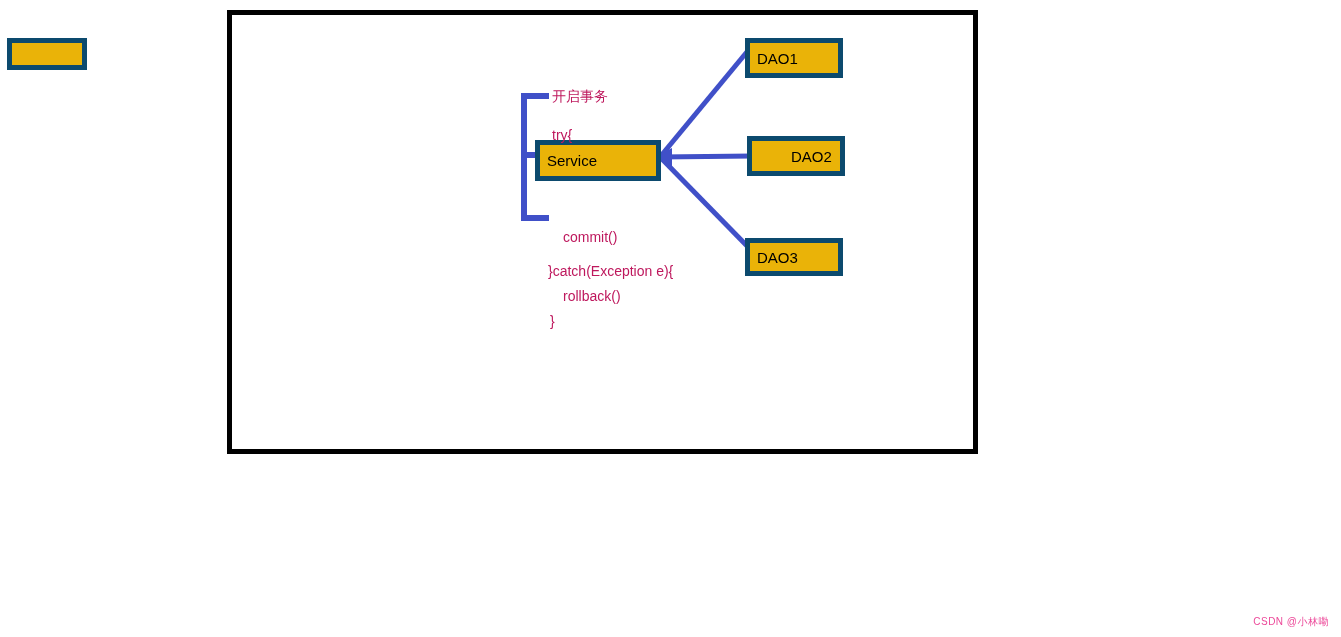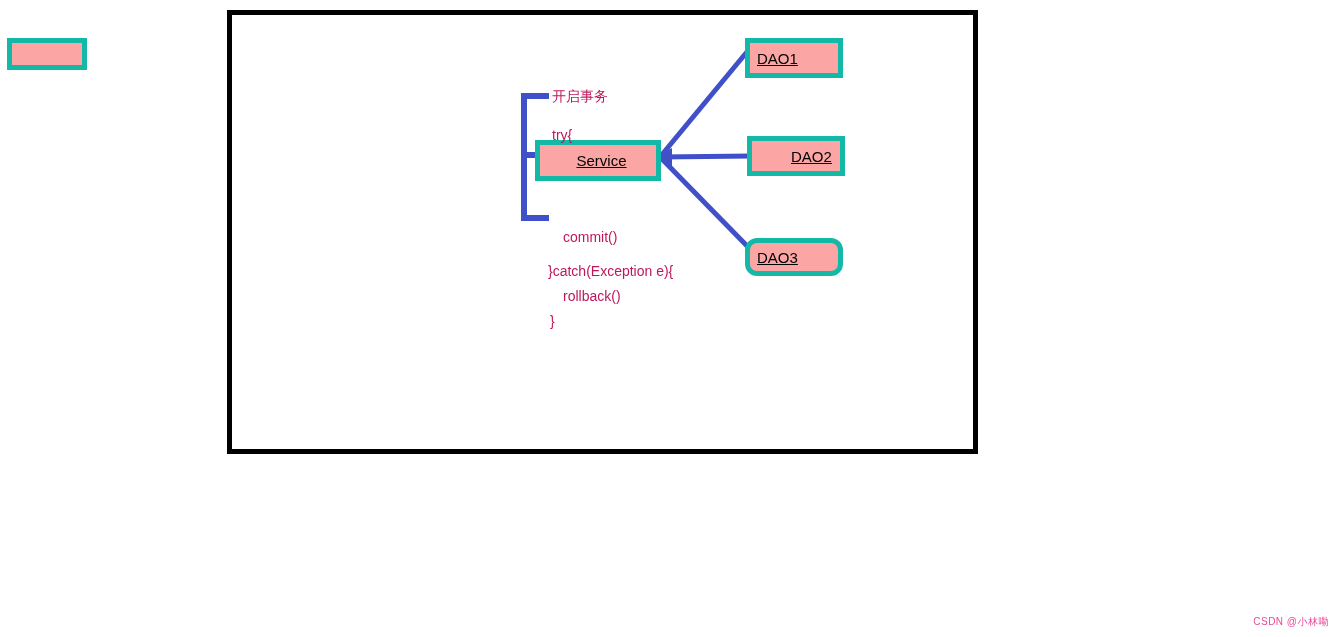--- a/index.html
+++ b/index.html
@@ -14,26 +14,25 @@
     position: relative;
     width: 1341px;
     height: 637px;
     background: #ffffff;
     overflow: hidden;
   }
   
   .node {
     position: absolute;
     box-sizing: border-box;
-    background: #fca5a5;
-    border: 5px solid #14b8a6;
+    background: #eab308;
+    border: 5px solid #0c4a6e;
     display: flex;
     align-items: center;
     z-index: 4;
-    text-decoration: underline;
   }
   .node .node-label {
     font-size: 15px;
     color: #000000;
     line-height: 1;
     padding-left: 7px;
     white-space: nowrap;
   }
   
   #empty-box {
@@ -50,24 +49,24 @@
     top: 10px;
     width: 751px;
     height: 444px;
     box-sizing: border-box;
     border: 5px solid #000000;
     background: #ffffff;
     z-index: 1;
   }
   
   #node-servlet { left: 356px; top: 139px; width: 140px; height: 41px; }
-  #node-service { left: 535px; top: 140px; width: 126px; height: 41px; justify-content: center; }
+  #node-service { left: 535px; top: 140px; width: 126px; height: 41px; }
   #node-dao1    { left: 745px; top: 38px;  width: 98px;  height: 40px; }
   #node-dao2    { left: 747px; top: 136px; width: 98px;  height: 40px; padding-left: 32px; }
-  #node-dao3    { left: 745px; top: 238px; width: 98px;  height: 38px; border-radius: 12px; }
+  #node-dao3    { left: 745px; top: 238px; width: 98px;  height: 38px; }
 
   
   .code-text {
     position: absolute;
     color: #be185d;
     font-size: 14px;
     line-height: 1;
     white-space: nowrap;
     z-index: 5;
   }

